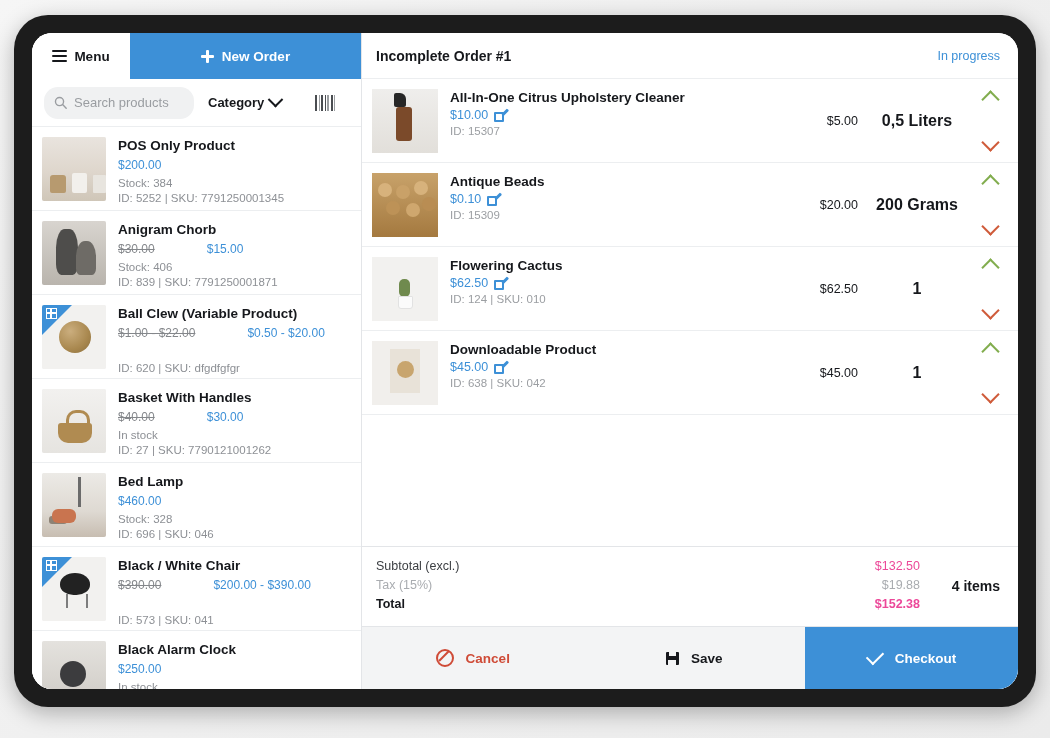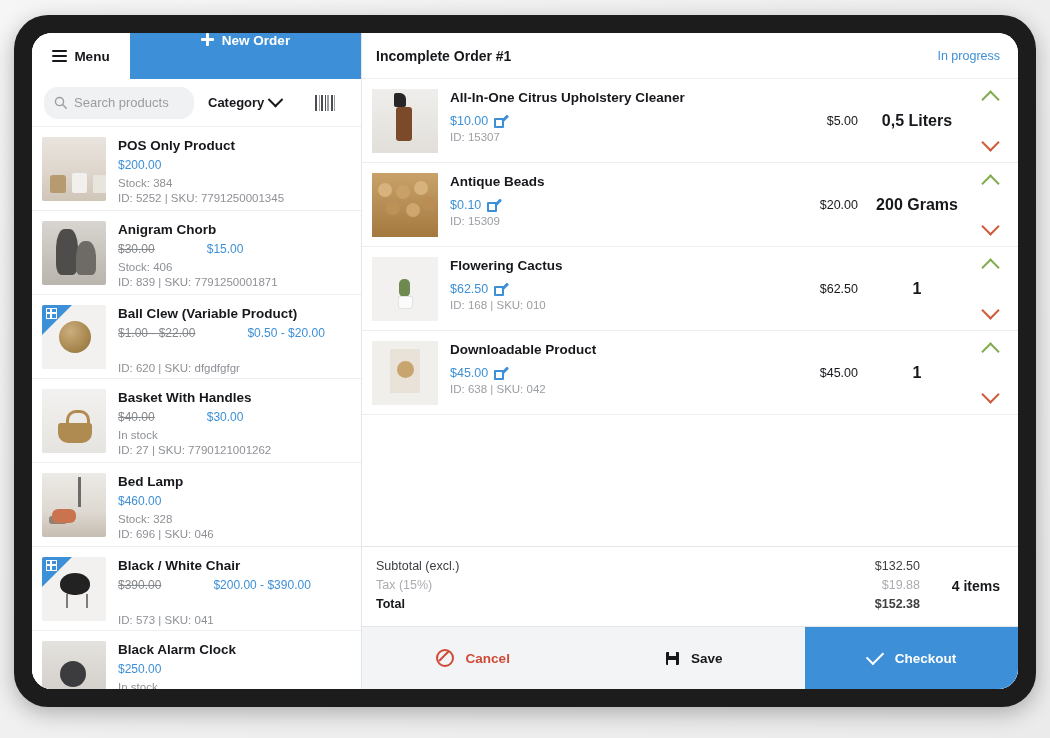--- a/index.html
+++ b/index.html
@@ -82,20 +82,21 @@
     display: block;
     height: 2px;
     background: #16181c;
     border-radius: 1px;
   }
   .new-order-btn {
     flex: 1;
     background: #3d90d7;
     color: #ffffff;
     display: flex;
+    align-items: center;
     justify-content: center;
     gap: 8px;
     font-size: 13.5px;
     font-weight: bold;
     cursor: pointer;
     user-select: none;
   }
   .plus-icon {
     position: relative;
     width: 13px;
@@ -264,21 +265,21 @@
   }
   .o-thumb {
     width: 66px; height: 64px;
     flex: 0 0 66px;
     background: #efefef;
     position: relative;
     overflow: hidden;
   }
   .o-info { padding-left: 12px; flex: 1; min-width: 0; }
   .o-name { font-size: 13.5px; font-weight: bold; color: #16181c; line-height: 17px; }
-  .o-price-row { display: flex; align-items: center; gap: 6px; margin-top: 8px; }
+  .o-price-row { display: flex; align-items: center; gap: 6px; margin-top: 2px; }
   .o-price { font-size: 12.5px; color: #3d90d7; }
   .edit-icon { width: 13px; height: 13px; position: relative; cursor: pointer; display:inline-block; }
   .edit-icon .sq {
     position: absolute; left:0; bottom:0; width: 10px; height: 10px;
     border: 2px solid #3d90d7; box-sizing: border-box; border-radius: 1px;
   }
   .edit-icon .pen {
     position: absolute; right: -1px; top: -1px; width: 8px; height: 3px;
     background: #3d90d7; transform: rotate(-45deg); transform-origin: right center;
     border-radius: 1px;
@@ -329,21 +330,21 @@
     padding: 10px 18px 12px 14px;
     box-sizing: border-box;
     display: flex;
     align-items: center;
   }
   .totals-lines { flex: 1; }
   .t-row { display: flex; align-items: baseline; font-size: 12.5px; line-height: 19px; }
   .t-label { color: #3b3e42; }
   .t-label.muted { color: #a9acb0; }
   .t-label.bold { font-weight: bold; color: #16181c; }
-  .t-value { margin-left: auto; color: #404040; }
+  .t-value { margin-left: auto; color: #ec4899; }
   .t-value.muted { color: #a9acb0; }
   .t-value.bold { font-weight: bold; }
   .items-count {
     flex: 0 0 auto;
     width: 80px;
     text-align: right;
     font-size: 14px;
     font-weight: bold;
     color: #16181c;
   }
@@ -658,21 +659,21 @@
             </div>
             <div class="o-info">
               <div class="o-name">Flowering Cactus</div>
               <div class="o-price-row">
                 <span class="o-price">$62.50</span>
                 <span class="edit-icon">
                   <span class="sq"></span>
                   <span class="pen"></span>
                 </span>
               </div>
-              <div class="o-meta">ID: 168 | SKU: 010</div>
+              <div class="o-meta">ID: 124 | SKU: 010</div>
             </div>
             <div class="o-linetotal">$62.50</div>
             <div class="o-qty">1</div>
             <div class="o-steppers">
               <span class="chev up"></span>
               <span class="chev down"></span>
             </div>
           </div>
           <div class="order-row">
             <div class="o-thumb">

